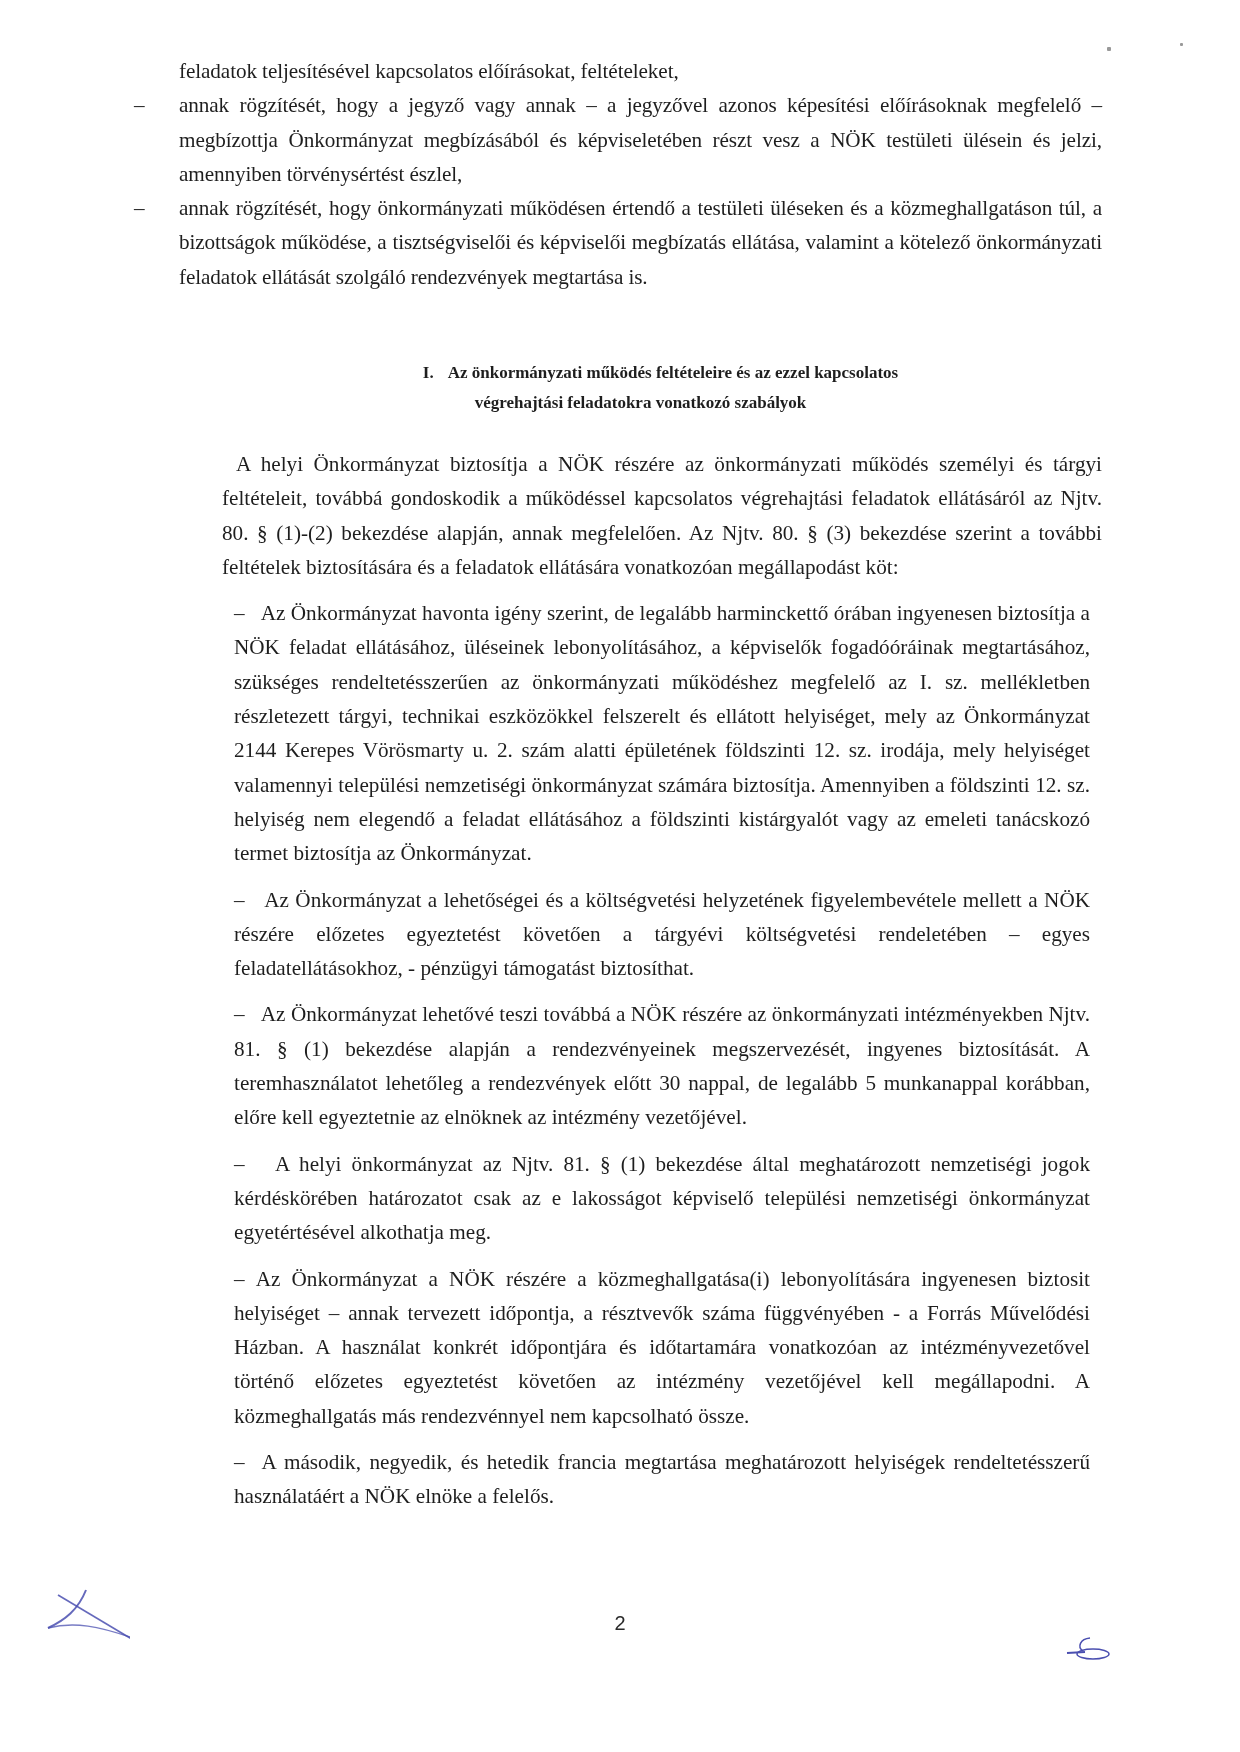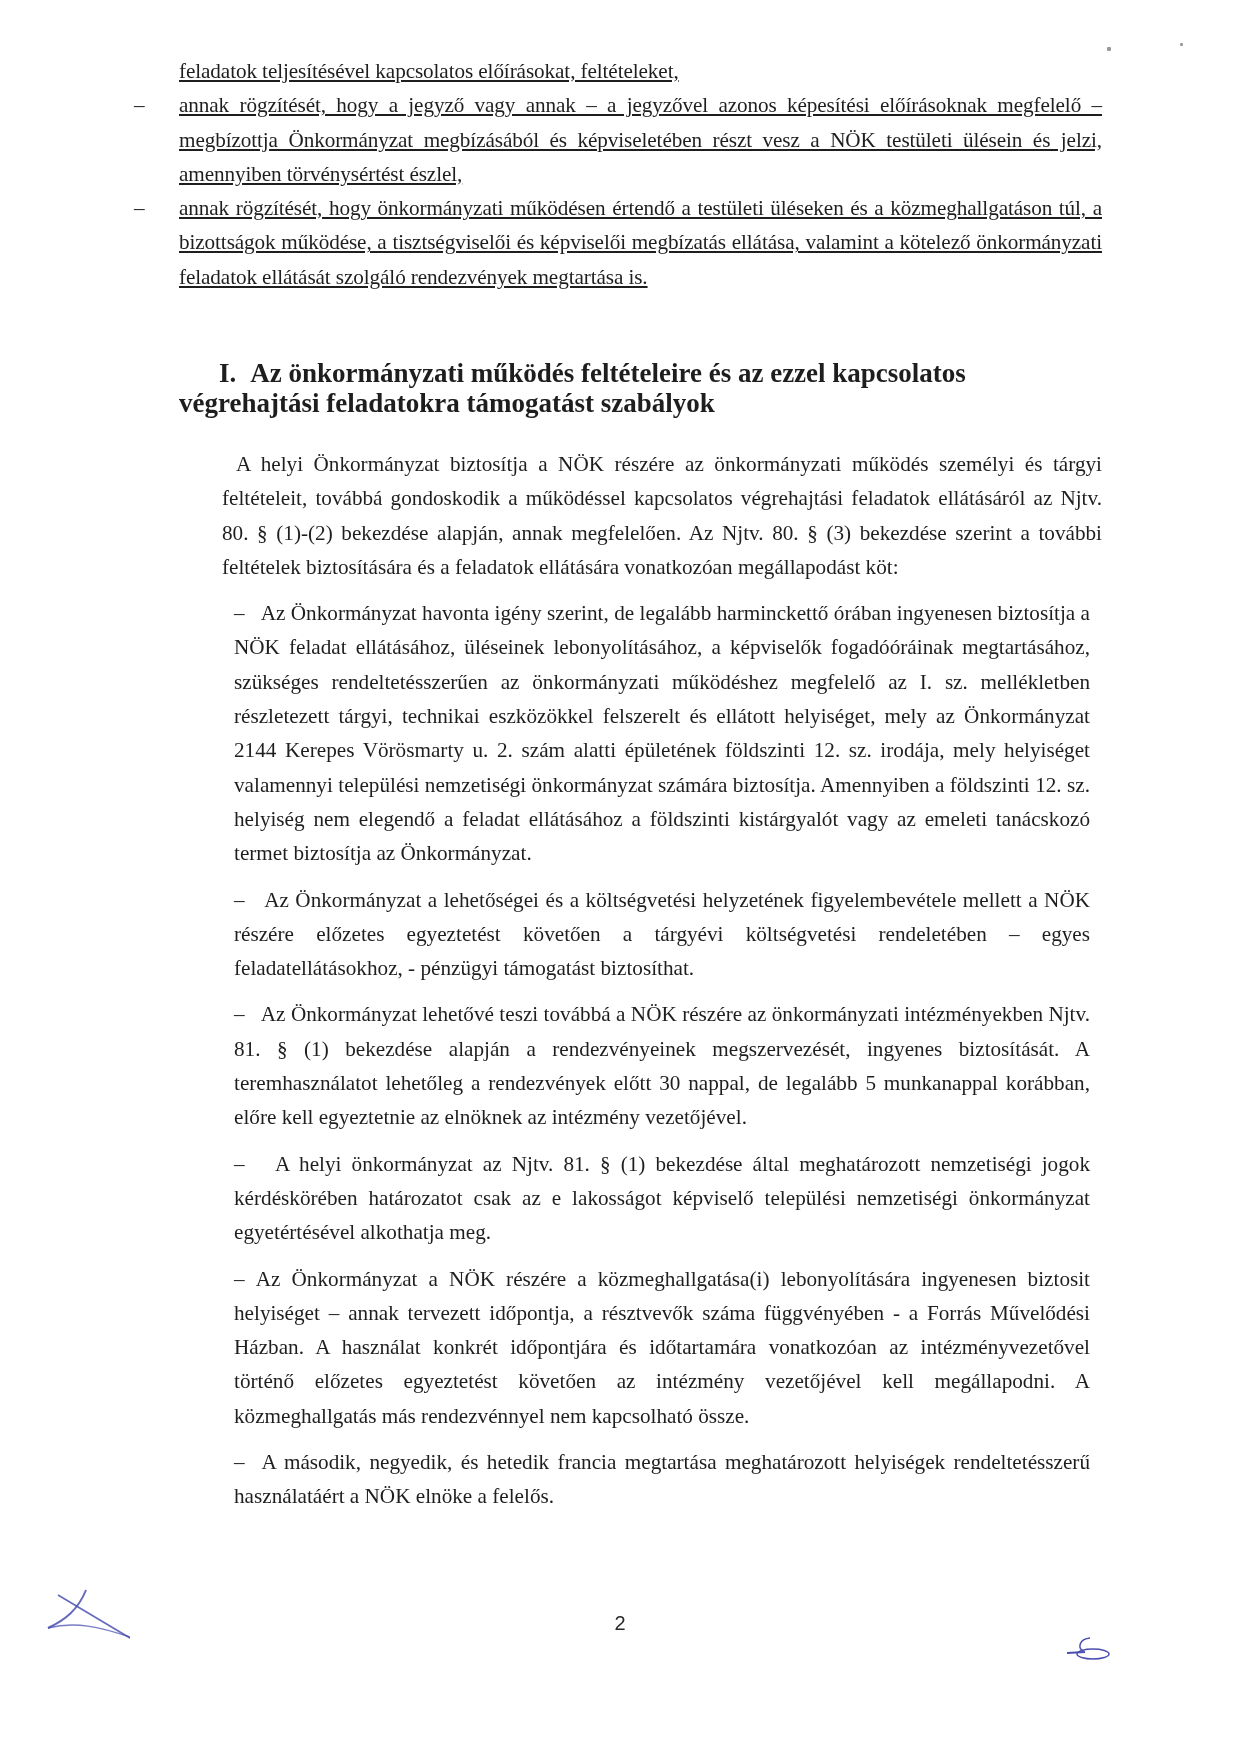--- a/index.html
+++ b/index.html
@@ -25,39 +25,38 @@
       position: absolute;
       left: 179px;
       width: 923px;
       font-size: 21.2px;
       line-height: 34.3px;
       text-align: justify;
       letter-spacing: -0.1px;
     }
     .intro-cont {
       top: 54px;
-      text-decoration: underline;
     }
     .dash-item {
       position: relative;
       margin: 0;
     }
     .dash-item .dash {
       position: absolute;
       left: -45px;
       top: 0;
     }
     .section-heading {
       position: absolute;
       left: 179px;
       width: 923px;
       top: 358px;
-      text-align: left;
+      text-align: center;
       font-weight: bold;
-      font-size: 27px;
+      font-size: 17px;
       line-height: 30px;
     }
     .section-heading .line1 { display:block; padding-left: 40px; }
     .section-heading .numeral { margin-right: 14px; }
     .body-para {
       position: absolute;
       left: 179px;
       width: 923px;
       top: 447px;
       font-size: 21.2px;
@@ -108,21 +107,21 @@
     <div class="dash-item">
       <span class="dash">–</span>
       <span>annak rögzítését, hogy önkormányzati működésen értendő a testületi üléseken és a közmeghallgatáson túl, a bizottságok működése, a tisztségviselői és képviselői megbízatás ellátása, valamint a kötelező önkormányzati feladatok ellátását szolgáló rendezvények megtartása is.</span>
     </div>
   </div>
 
   <div class="section-heading">
     <span class="line1">
       <span class="numeral">I.</span><span>Az önkormányzati működés feltételeire és az ezzel kapcsolatos</span>
     </span>
-    <span style="display:block">végrehajtási feladatokra támogatást szabályok</span>
+    <span style="display:block">végrehajtási feladatokra vonatkozó szabályok</span>
   </div>
 
   <div class="body-para">
     <p class="first">A helyi Önkormányzat biztosítja a NÖK részére az önkormányzati működés személyi és tárgyi feltételeit, továbbá gondoskodik a működéssel kapcsolatos végrehajtási feladatok ellátásáról az Njtv. 80. § (1)-(2) bekezdése alapján, annak megfelelően. Az Njtv. 80. § (3) bekezdése szerint a további feltételek biztosítására és a feladatok ellátására vonatkozóan megállapodást köt:</p>
     <div class="sub-list">
       <p><span>–</span>&nbsp;&nbsp;&nbsp;<span>Az Önkormányzat havonta igény szerint, de legalább harminckettő órában ingyenesen biztosítja a NÖK feladat ellátásához, üléseinek lebonyolításához, a képviselők fogadóóráinak megtartásához, szükséges rendeltetésszerűen az önkormányzati működéshez megfelelő az I. sz. mellékletben részletezett tárgyi, technikai eszközökkel felszerelt és ellátott helyiséget, mely az Önkormányzat 2144 Kerepes Vörösmarty u. 2. szám alatti épületének földszinti 12. sz. irodája, mely helyiséget valamennyi települési nemzetiségi önkormányzat számára biztosítja. Amennyiben a földszinti 12. sz. helyiség nem elegendő a feladat ellátásához a földszinti kistárgyalót vagy az emeleti tanácskozó termet biztosítja az Önkormányzat.</span></p>
       <p><span>–</span>&nbsp;&nbsp;&nbsp;<span>Az Önkormányzat a lehetőségei és a költségvetési helyzetének figyelembevétele mellett a NÖK részére előzetes egyeztetést követően a tárgyévi költségvetési rendeletében – egyes feladatellátásokhoz, - pénzügyi támogatást biztosíthat.</span></p>
       <p><span>–</span>&nbsp;&nbsp;&nbsp;<span>Az Önkormányzat lehetővé teszi továbbá a NÖK részére az önkormányzati intézményekben Njtv. 81. § (1) bekezdése alapján a rendezvényeinek megszervezését, ingyenes biztosítását. A teremhasználatot lehetőleg a rendezvények előtt 30 nappal, de legalább 5 munkanappal korábban, előre kell egyeztetnie az elnöknek az intézmény vezetőjével.</span></p>
       <p><span>–</span>&nbsp;&nbsp;&nbsp;<span>A helyi önkormányzat az Njtv. 81. § (1) bekezdése által meghatározott nemzetiségi jogok kérdéskörében határozatot csak az e lakosságot képviselő települési nemzetiségi önkormányzat egyetértésével alkothatja meg.</span></p>
       <p><span>–</span>&nbsp;<span>Az Önkormányzat a NÖK részére a közmeghallgatása(i) lebonyolítására ingyenesen biztosit helyiséget – annak tervezett időpontja, a résztvevők száma függvényében - a Forrás Művelődési Házban. A használat konkrét időpontjára és időtartamára vonatkozóan az intézményvezetővel történő előzetes egyeztetést követően az intézmény vezetőjével kell megállapodni. A közmeghallgatás más rendezvénnyel nem kapcsolható össze.</span></p>

